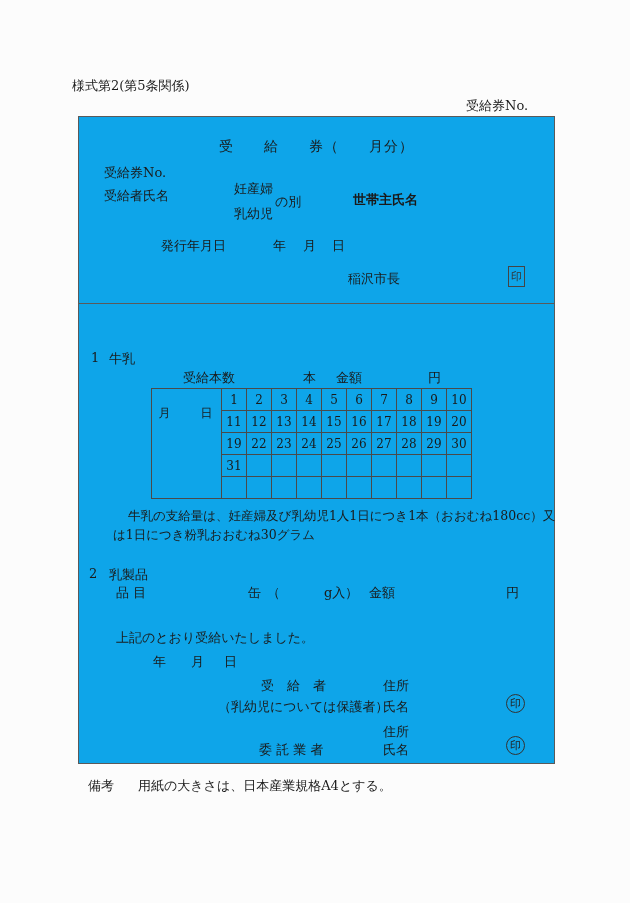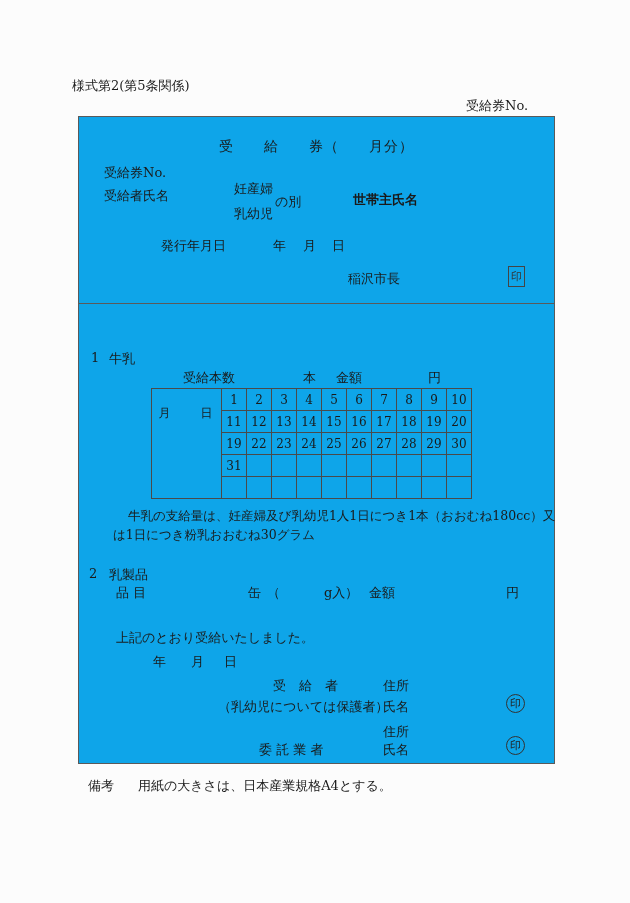--- a/index.html
+++ b/index.html
@@ -173,21 +173,21 @@
     <div class="abs" style="left:188px; top:467px;">（</div>
     <div class="abs" style="left:245px; top:467px;">g入）</div>
     <div class="abs" style="left:290px; top:467px;">金額</div>
     <div class="abs" style="left:427px; top:467px;">円</div>
 
     <div class="abs" style="left:37px; top:512px;">上記のとおり受給いたしました。</div>
     <div class="abs" style="left:74px; top:536px;">年</div>
     <div class="abs" style="left:112px; top:536px;">月</div>
     <div class="abs" style="left:145px; top:536px;">日</div>
 
-    <div class="abs" style="left:182px; top:560px;margin-left:12px;">受　給　者</div>
+    <div class="abs" style="left:182px; top:560px;">受　給　者</div>
     <div class="abs" style="left:304px; top:560px;">住所</div>
     <div class="abs" style="left:139px; top:581px;">（乳幼児については保護者）</div>
     <div class="abs" style="left:304px; top:581px;">氏名</div>
     <div class="seal-round s1">印</div>
 
     <div class="abs" style="left:304px; top:606px;">住所</div>
     <div class="abs" style="left:180px; top:624px;">委 託 業 者</div>
     <div class="abs" style="left:304px; top:624px;">氏名</div>
     <div class="seal-round s2">印</div>
 

